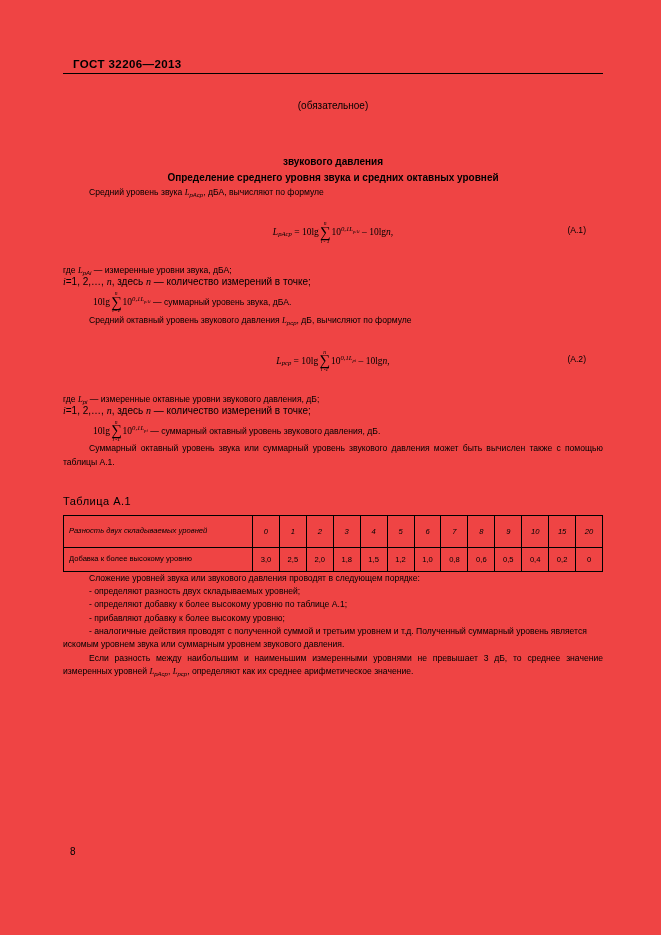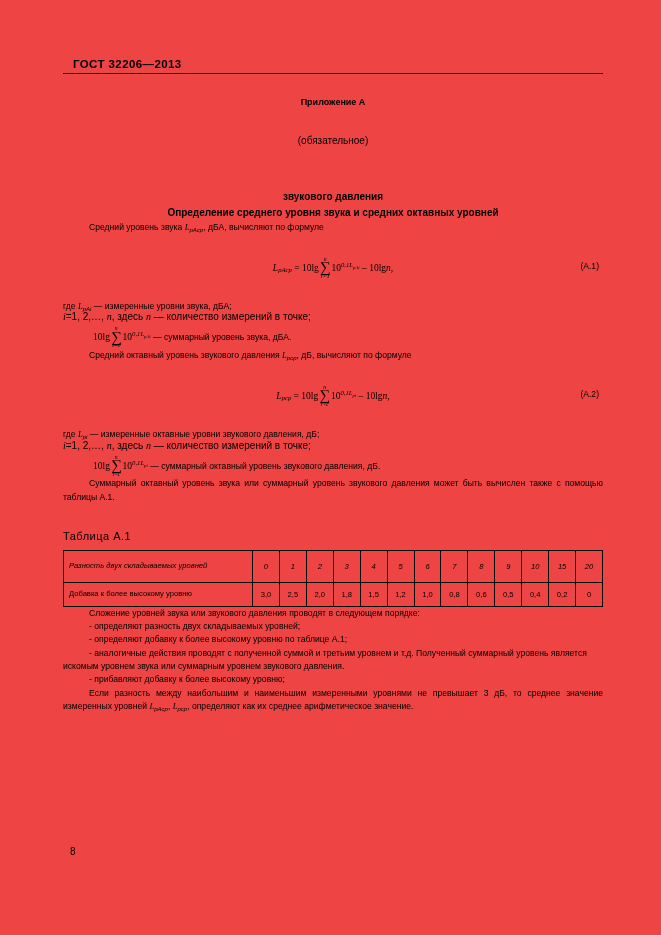--- a/index.html
+++ b/index.html
@@ -79,21 +79,21 @@
     position: absolute;
     left: 0; right: 0;
     text-align: center;
     font-size: 9.5px;
     font-family: "Liberation Serif", serif;
     font-style: italic;
     top: 4px;
   }
   .formula-num {
     position: absolute;
-    right: 4px;
+    right: 17px;
     top: 8px;
     font-size: 8.6px;
     font-family: "Liberation Sans", sans-serif;
     font-style: normal;
   }
   .var { font-family: "Liberation Serif", serif; font-style: italic; }
   .sub { font-size: 0.7em; vertical-align: -0.28em; font-style: italic; }
   .sup { font-size: 0.7em; vertical-align: 0.5em; }
   .up { font-style: normal; }
 
@@ -194,21 +194,20 @@
 </head>
 <body>
 
 <div class="page">
   <div class="content">
 
     <div class="doc-header">ГОСТ 32206—2013</div>
     <div class="rule"></div>
 
     <div class="appendix-block">
-      <div>Приложение А</div>
       <div class="appendix-sub">(обязательное)</div>
     </div>
 
     <div class="main-title">
       <div>звукового давления</div>
       <div>Определение среднего уровня звука и средних октавных уровней</div>
     </div>
 
     <p class="para indent gap-lg">
       <span>Средний уровень звука </span><span class="var">L</span><span class="sub">pAср</span><span>, дБА, вычисляют по формуле</span>
@@ -292,22 +291,22 @@
         <td>0,2</td>
         <td>0</td>
       </tr>
     </tbody>
       </table>
 
     <p class="para indent gap-lg">Сложение уровней звука или звукового давления проводят в следующем порядке:</p>
     <div class="bullets">
       <p>- определяют разность двух складываемых уровней;</p>
       <p>- определяют добавку к более высокому уровню по таблице А.1;</p>
+      <p>- прибавляют добавку к более высокому уровню;</p>
       <p>- аналогичные действия проводят с полученной суммой и третьим уровнем и т.д. Полученный суммарный уровень является искомым уровнем звука или суммарным уровнем звукового давления.</p>
-      <p>- прибавляют добавку к более высокому уровню;</p>
     </div>
 
     <p class="para indent gap-md">
       <span>Если разность между наибольшим и наименьшим измеренными уровнями не превышает 3 дБ, то среднее значение измеренных уровней </span><span class="var">L</span><span class="sub">pAср</span><span>, </span><span class="var">L</span><span class="sub">pср</span><span>, определяют как их среднее арифметическое значение.</span>
     </p>
 
   </div>
 
   <div class="page-number">8</div>
 </div>

